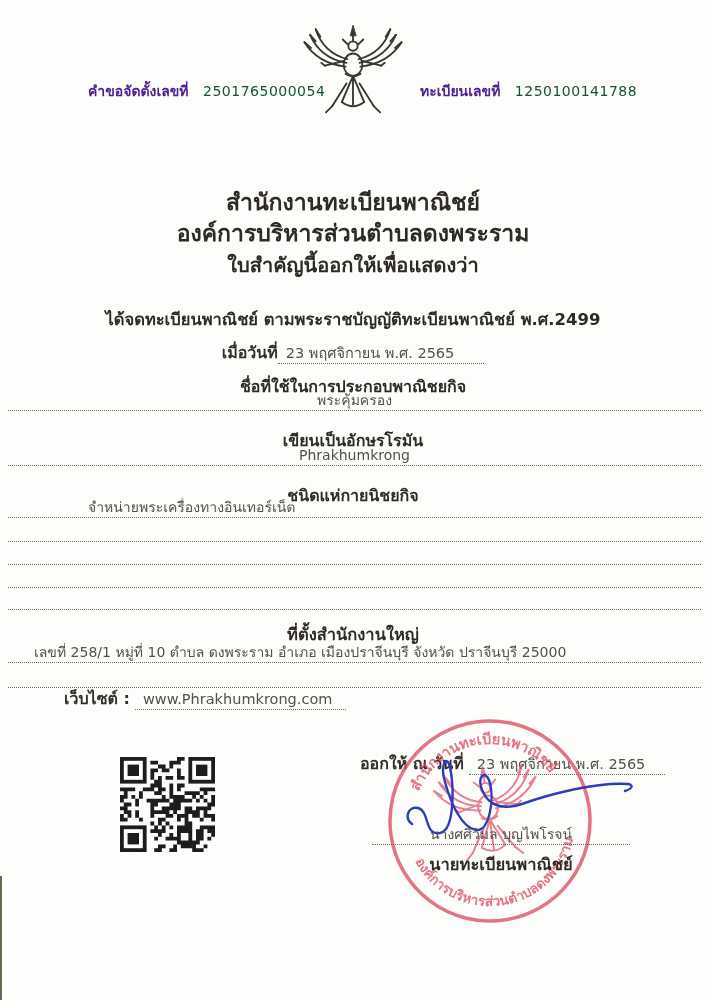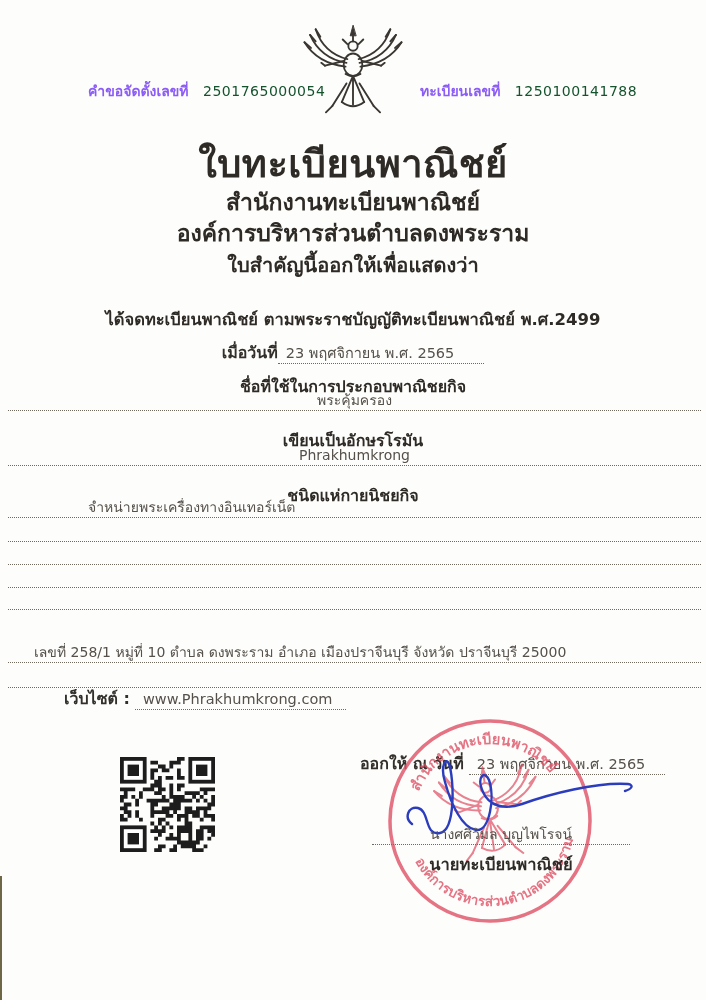--- a/index.html
+++ b/index.html
@@ -4,21 +4,21 @@
 <style>
   * { margin:0; padding:0; box-sizing:border-box; }
   html,body { background:#e9e7e2; }
   body { font-family:"DejaVu Sans","Liberation Sans",sans-serif; }
   .page {
     position:relative; width:706px; height:1000px; margin:0 auto;
     background:#fdfdfb; color:#2e2a26; overflow:hidden;
     box-shadow:0 0 4px rgba(0,0,0,.15);
   }
   .abs { position:absolute; }
-  .lbl { font-weight:bold; color:#8b5cf6; }
+  .lbl { font-weight:bold; color:#4c1d95; }
   .val { color:#14532d; }
   .hdr { font-size:14px; }
   .hdr .val { margin-left:10px; letter-spacing:.5px; }
   .title { width:100%; text-align:center; font-size:38px; font-weight:bold; letter-spacing:.5px; }
   .h2 { width:100%; text-align:center; font-size:23px; font-weight:bold; }
   .h3 { width:100%; text-align:center; font-size:20px; font-weight:bold; }
   .h4 { width:100%; text-align:center; font-size:16px; font-weight:bold; }
   .center-row { width:100%; text-align:center; }
   .line {
     position:absolute; left:8px; right:5px; height:20px;
@@ -75,21 +75,20 @@
   </div>
   <div class="abs hdr" style="left:420px; top:80px;">
     <span class="lbl">ทะเบียนเลขที่</span>
     <span class="val">1250100141788</span>
   </div>
 
   <svg class="abs" style="left:297px; top:22px; color:#3a3632;" width="112" height="106">
     <use href="#garuda-sym" width="112" height="106"></use>
   </svg>
 
-  <div class="abs title" style="top:133px;">ใบทะเบียนพาณิชย์</div>
   <div class="abs h2" style="top:184px;">สำนักงานทะเบียนพาณิชย์</div>
   <div class="abs h2" style="top:215px;">องค์การบริหารส่วนตำบลดงพระราม</div>
   <div class="abs h3" style="top:249px;">ใบสำคัญนี้ออกให้เพื่อแสดงว่า</div>
 
 
   <div class="abs h4" style="top:306px; font-size:16.5px;">ได้จดทะเบียนพาณิชย์ ตามพระราชบัญญัติทะเบียนพาณิชย์ พ.ศ.2499</div>
 
   <div class="abs center-row" style="top:340px;">
     <span class="inline-lbl">เมื่อวันที่</span><span class="dotted-val">23 พฤศจิกายน พ.ศ. 2565</span>
   </div>
@@ -106,20 +105,21 @@
 
   <div class="abs h4" style="top:483px;">ชนิดแห่กายนิชยกิจ</div>
   <div class="line left" style="top:498px; padding-left:80px;">
     <span>จำหน่ายพระเครื่องทางอินเทอร์เน็ต</span>
   </div>
   <div class="line" style="top:522px;"></div>
   <div class="line" style="top:545px;"></div>
   <div class="line" style="top:568px;"></div>
   <div class="line" style="top:590px;"></div>
 
+  <div class="abs h4" style="top:621px; font-size:16.5px;">ที่ตั้งสำนักงานใหญ่</div>
   <div class="line left" style="top:643px; padding-left:26px;">
     <span>เลขที่ 258/1 หมู่ที่ 10  ตำบล ดงพระราม  อำเภอ เมืองปราจีนบุรี  จังหวัด ปราจีนบุรี  25000</span>
   </div>
   <div class="line" style="top:668px;"></div>
 
   <div class="abs" style="left:64px; top:686px;">
     <span class="inline-lbl">เว็บไซต์ :</span>
     <span class="dotted-val" style="padding-right:14px;text-align:center;">www.Phrakhumkrong.com</span>
   </div>
 

